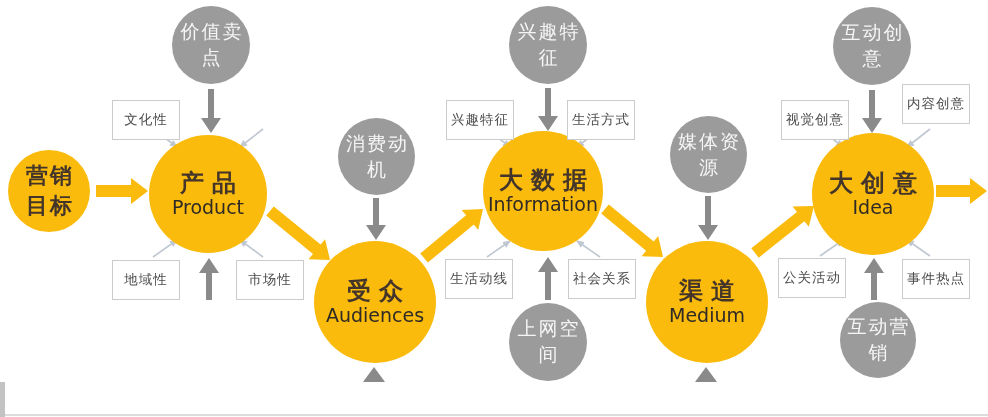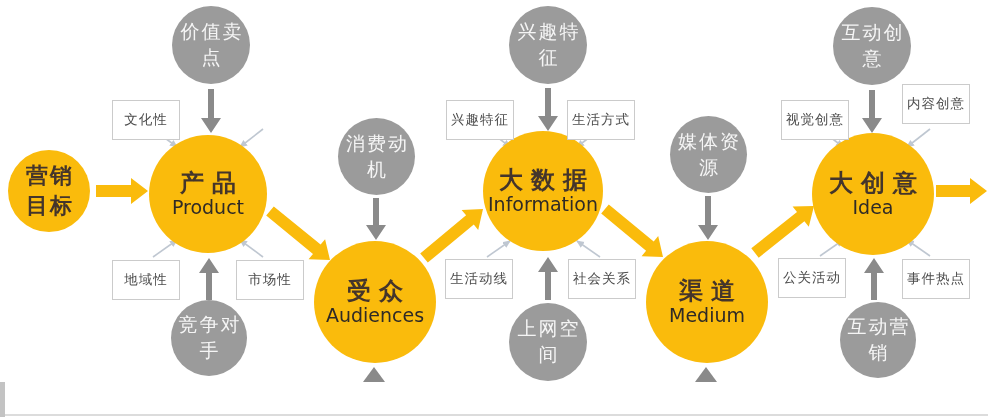--- a/index.html
+++ b/index.html
@@ -114,23 +114,20 @@
   </div>
   <div class="circle gray-node" style="left:833px;top:7px;width:78px;height:78px">
     <span>互动创意</span>
   </div>
   <div class="circle gray-node" style="left:338px;top:118px;width:77px;height:77px">
     <span>消费动机</span>
   </div>
   <div class="circle gray-node" style="left:670px;top:116px;width:77px;height:77px">
     <span>媒体资源</span>
   </div>
-  <div class="circle gray-node" style="left:171px;top:300px;width:76px;height:76px">
-    <span>竞争对手</span>
-  </div>
   <div class="circle gray-node" style="left:509px;top:303px;width:78px;height:78px">
     <span>上网空间</span>
   </div>
   <div class="circle gray-node" style="left:840px;top:302px;width:76px;height:76px">
     <span>互动营销</span>
   </div>
 
   <div class="tag" style="left:112px;top:100px">文化性</div>
   <div class="tag" style="left:112px;top:260px">地域性</div>
   <div class="tag" style="left:236px;top:260px">市场性</div>

